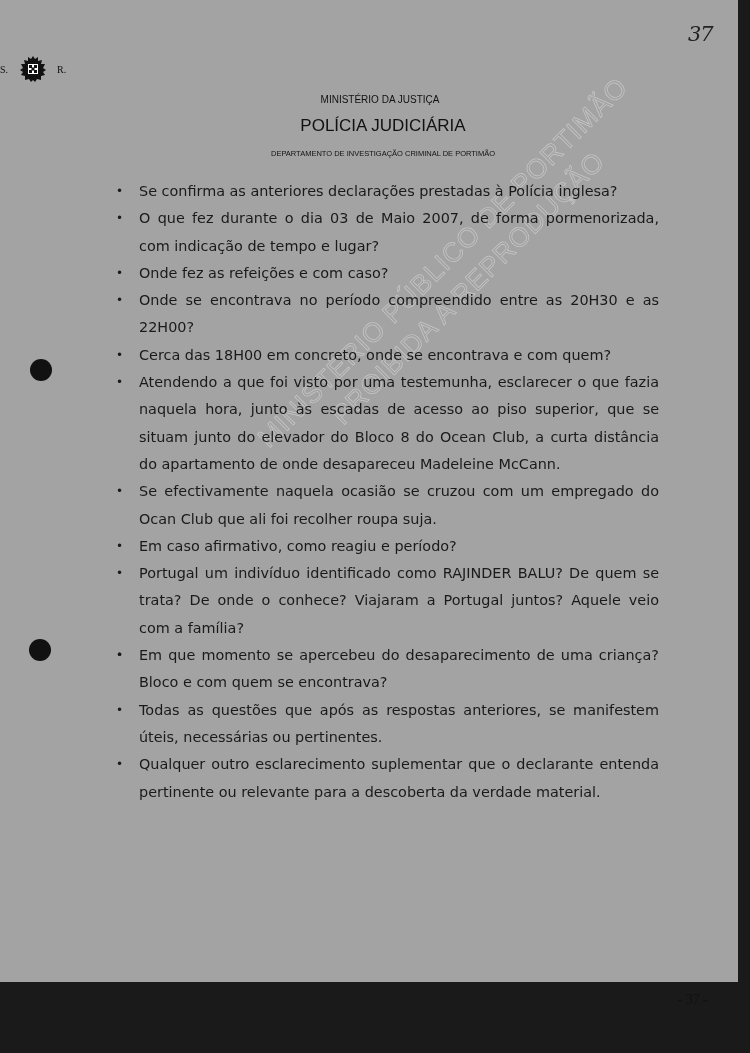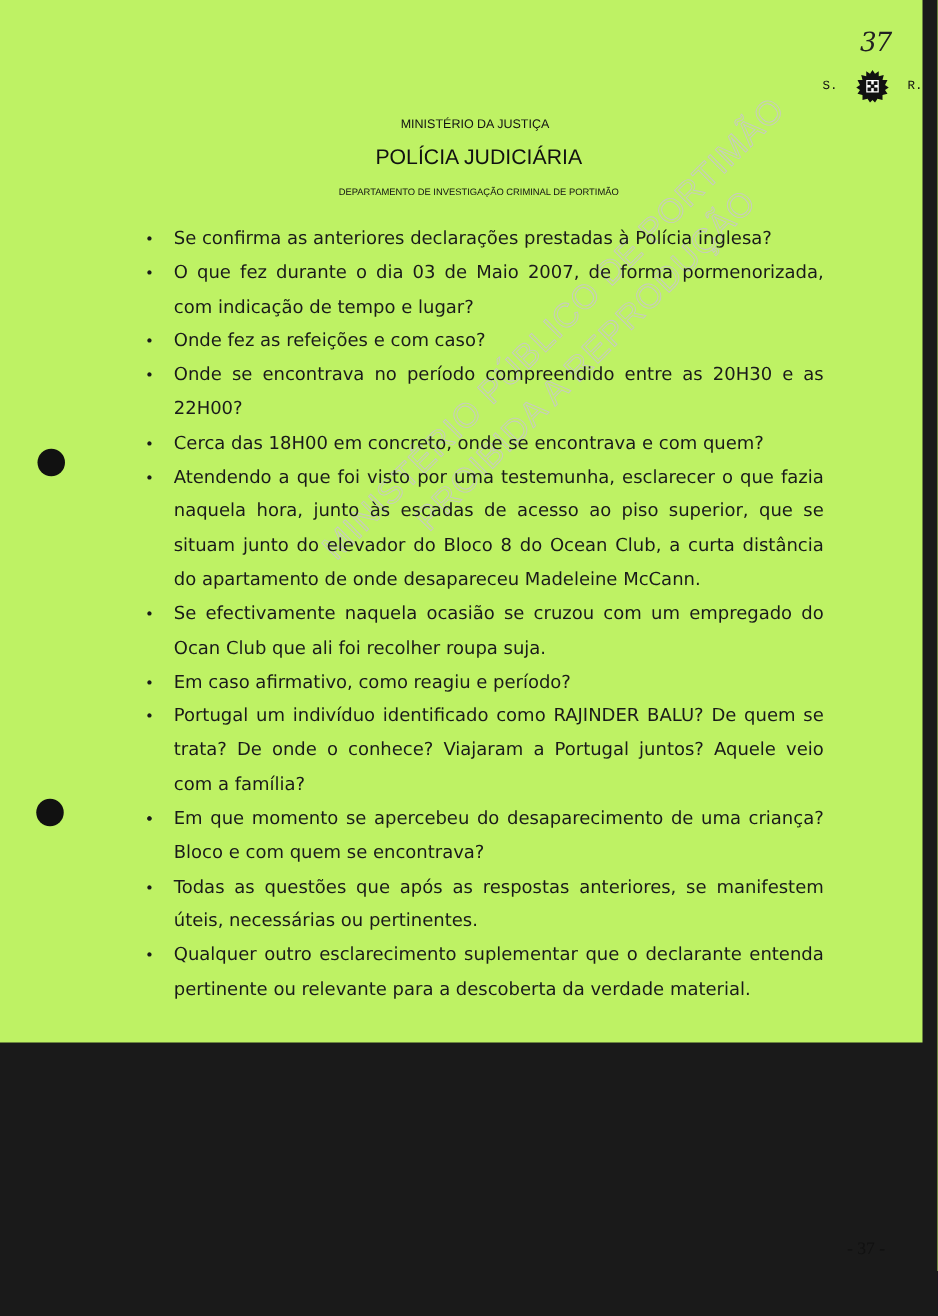--- a/index.html
+++ b/index.html
@@ -1,31 +1,31 @@
 <!DOCTYPE html>
 <html><head>
   <meta charset="utf-8">
   <style>
     html, body { margin: 0; padding: 0; }
     body {
       width: 750px; height: 1053px; position: relative; overflow: hidden;
       background: #1a1a1a;
     }
     .page {
-      position: absolute; left: 0; top: 0; width: 738px; height: 834px;
-      background: #bef264;
+      position: absolute; left: 0; top: 0; width: 738px; height: 982px;
+      background: #a3a3a3;
     }
     .handwritten {
       position: absolute; left: 688px; top: 22px;
       font-family: "DejaVu Serif", serif; font-style: italic; font-size: 21px;
       color: #222; letter-spacing: -1px;
     }
     .crest-row {
       position: absolute; top: 55px; left: 0; width: 738px;
-      text-align: right; font-family: Liberation Mono, monospace; font-size: 10px; color: #111;
+      text-align: left; font-family: Liberation Serif, serif; font-size: 10px; color: #111;
     }
     .crest-row span { display: inline-block; vertical-align: middle; }
     .crest { width: 28px; height: 28px; margin: 0 8px; }
     .ministry {
       position: absolute; top: 94px; left: 0; width: 760px; text-align: center;
       font-family: "Liberation Sans", sans-serif; font-size: 10px; color: #111;
     }
     .police {
       position: absolute; top: 116px; left: 0; width: 766px; text-align: center;
       font-family: "Liberation Sans", sans-serif; font-size: 17px; color: #111;

